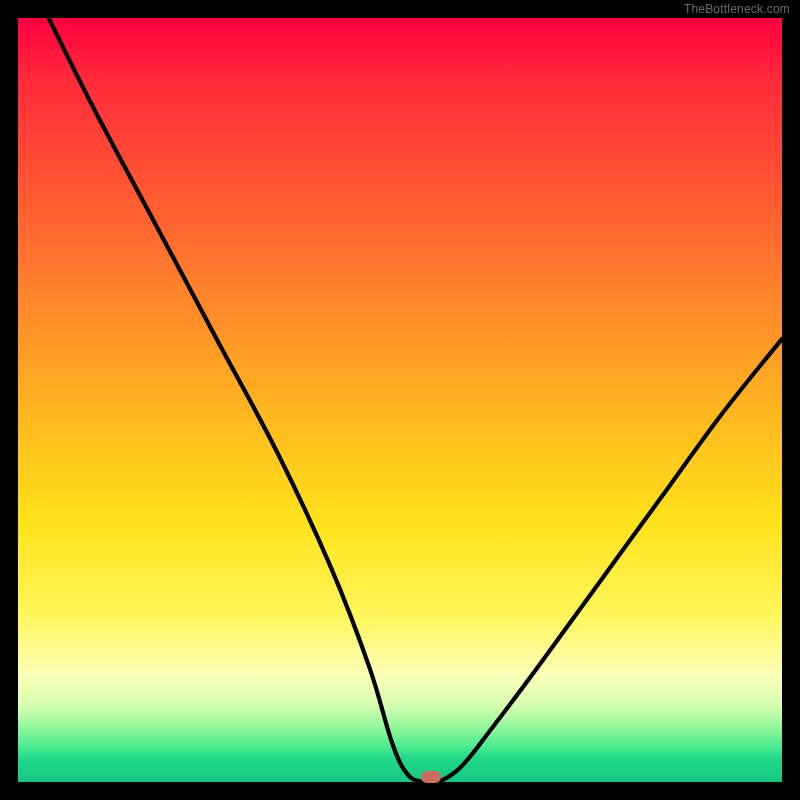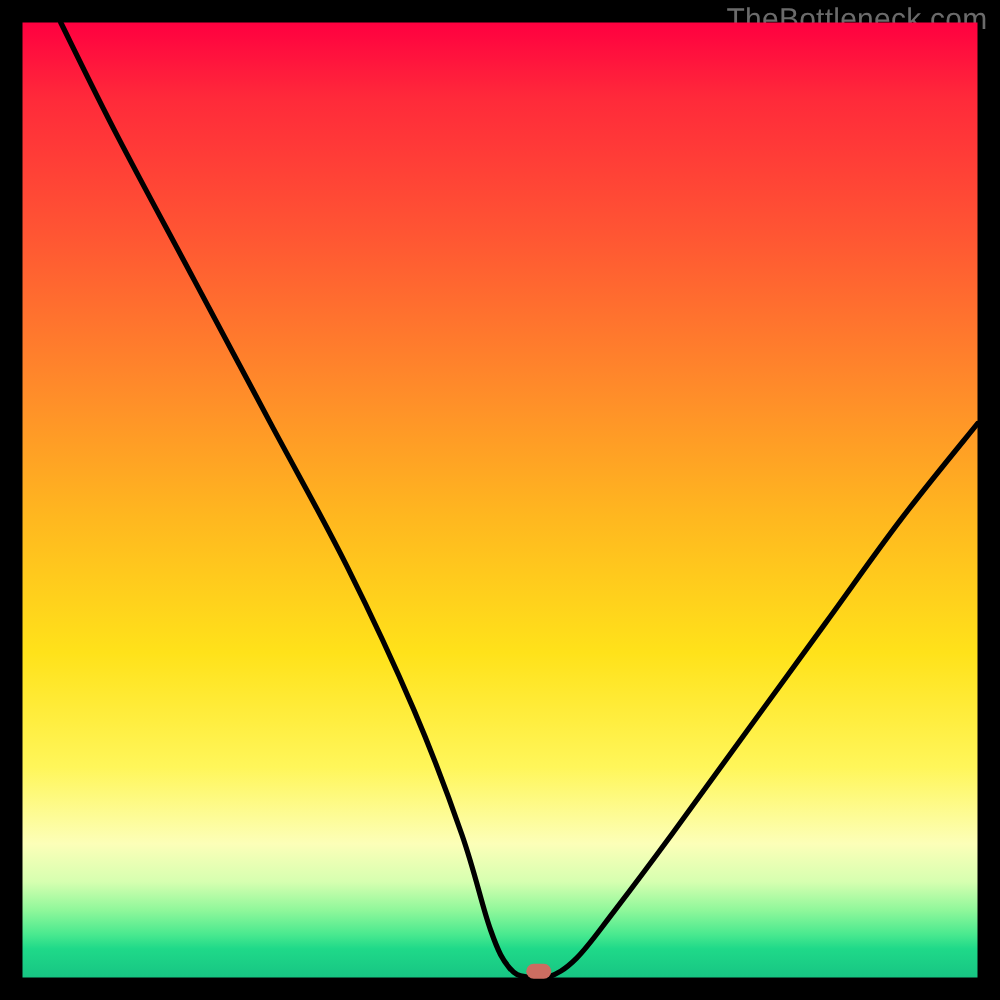--- a/index.html
+++ b/index.html
@@ -41,21 +41,21 @@
       #49e98f 95.5%,
       #1fd989 97%,
       #17c583 100%
     );
   }
   .watermark {
     position: absolute;
     top: 2px;
     right: 10px;
     color: #6b6b6b;
-    font-size: 24px;
+    font-size: 12px;
     letter-spacing: 0.2px;
     font-weight: 500;
     user-select: none;
   }
   svg.curve {
     position: absolute;
     left: 0;
     top: 0;
     width: 764px;
     height: 764px;

